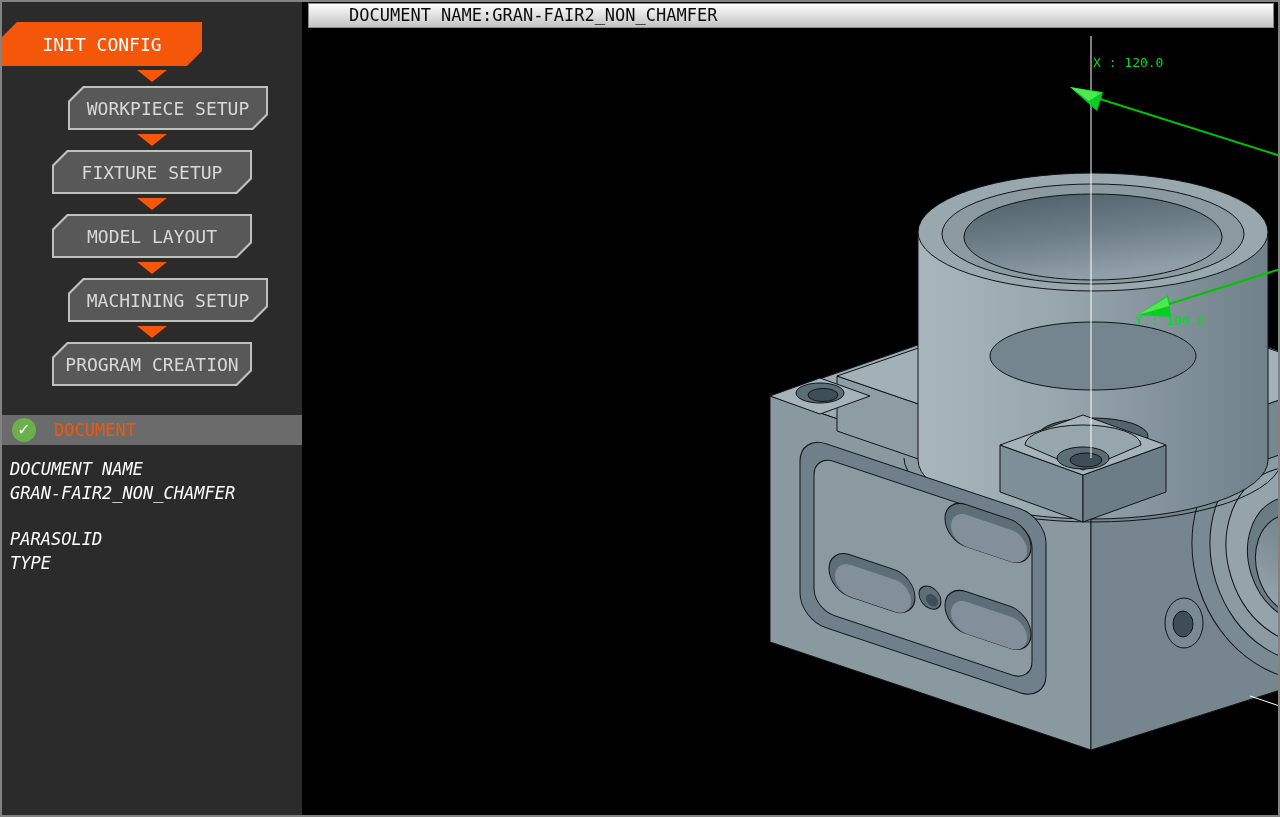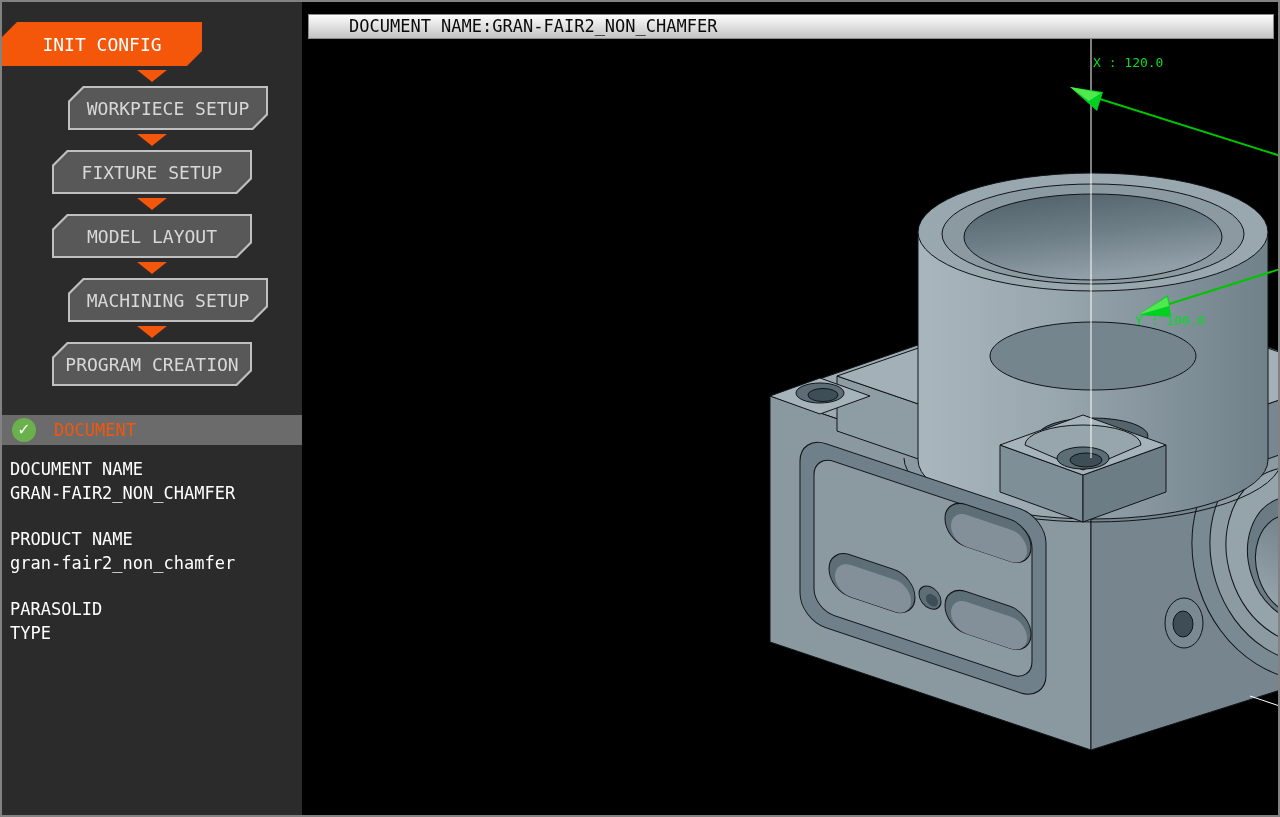--- a/index.html
+++ b/index.html
@@ -35,24 +35,24 @@
     display:flex;align-items:center;gap:18px;padding-left:10px;
   }
   .check-badge{
     width:24px;height:24px;border-radius:50%;background:#6ab04c;
     color:#fff;font-weight:bold;font-size:16px;line-height:24px;text-align:center;
     font-family:"DejaVu Sans","Liberation Sans",sans-serif;
   }
   .doc-header .hlabel{color:#f4560a;font-size:17px;}
   .doc-fields{padding:12px 8px 0 8px;color:#fff;font-size:17px;}
   .doc-field{margin-bottom:22px;}
-  .doc-field div{line-height:24px;white-space:nowrap;}
+  .doc-field div{line-height:24px;white-space:nowrap;font-style:italic;}
   
   .titlebar{
-    position:absolute;left:306px;top:12px;width:966px;height:25px;
+    position:absolute;left:306px;top:1px;width:966px;height:25px;
     background:linear-gradient(#fdfdfd,#c3c3c3);
     border:1px solid #8a8a8a;box-shadow:inset 0 1px 0 #ffffff;
     color:#0a0a0a;font-size:17px;line-height:23px;padding-left:40px;white-space:nowrap;
   }
   
   .viewport{position:absolute;left:300px;top:8px;width:976px;height:813px;background:#000;}
   svg.scene{position:absolute;left:0;top:0;}
 </style>
 </head>
 <body>
@@ -228,23 +228,19 @@
       <div class="check-badge">✓</div>
       <div class="hlabel">DOCUMENT</div>
     </div>
 
     <div class="doc-fields">
       <div class="doc-field">
         <div>DOCUMENT NAME</div>
         <div>GRAN-FAIR2_NON_CHAMFER</div>
       </div>
       <div class="doc-field">
-        <div>PRODUCT NAME</div>
-        <div>gran-fair2_non_chamfer</div>
-      </div>
-      <div class="doc-field">
         <div>PARASOLID</div>
         <div>TYPE</div>
       </div>
     </div>
   </div>
 
 </div>
 
 </body></html>

